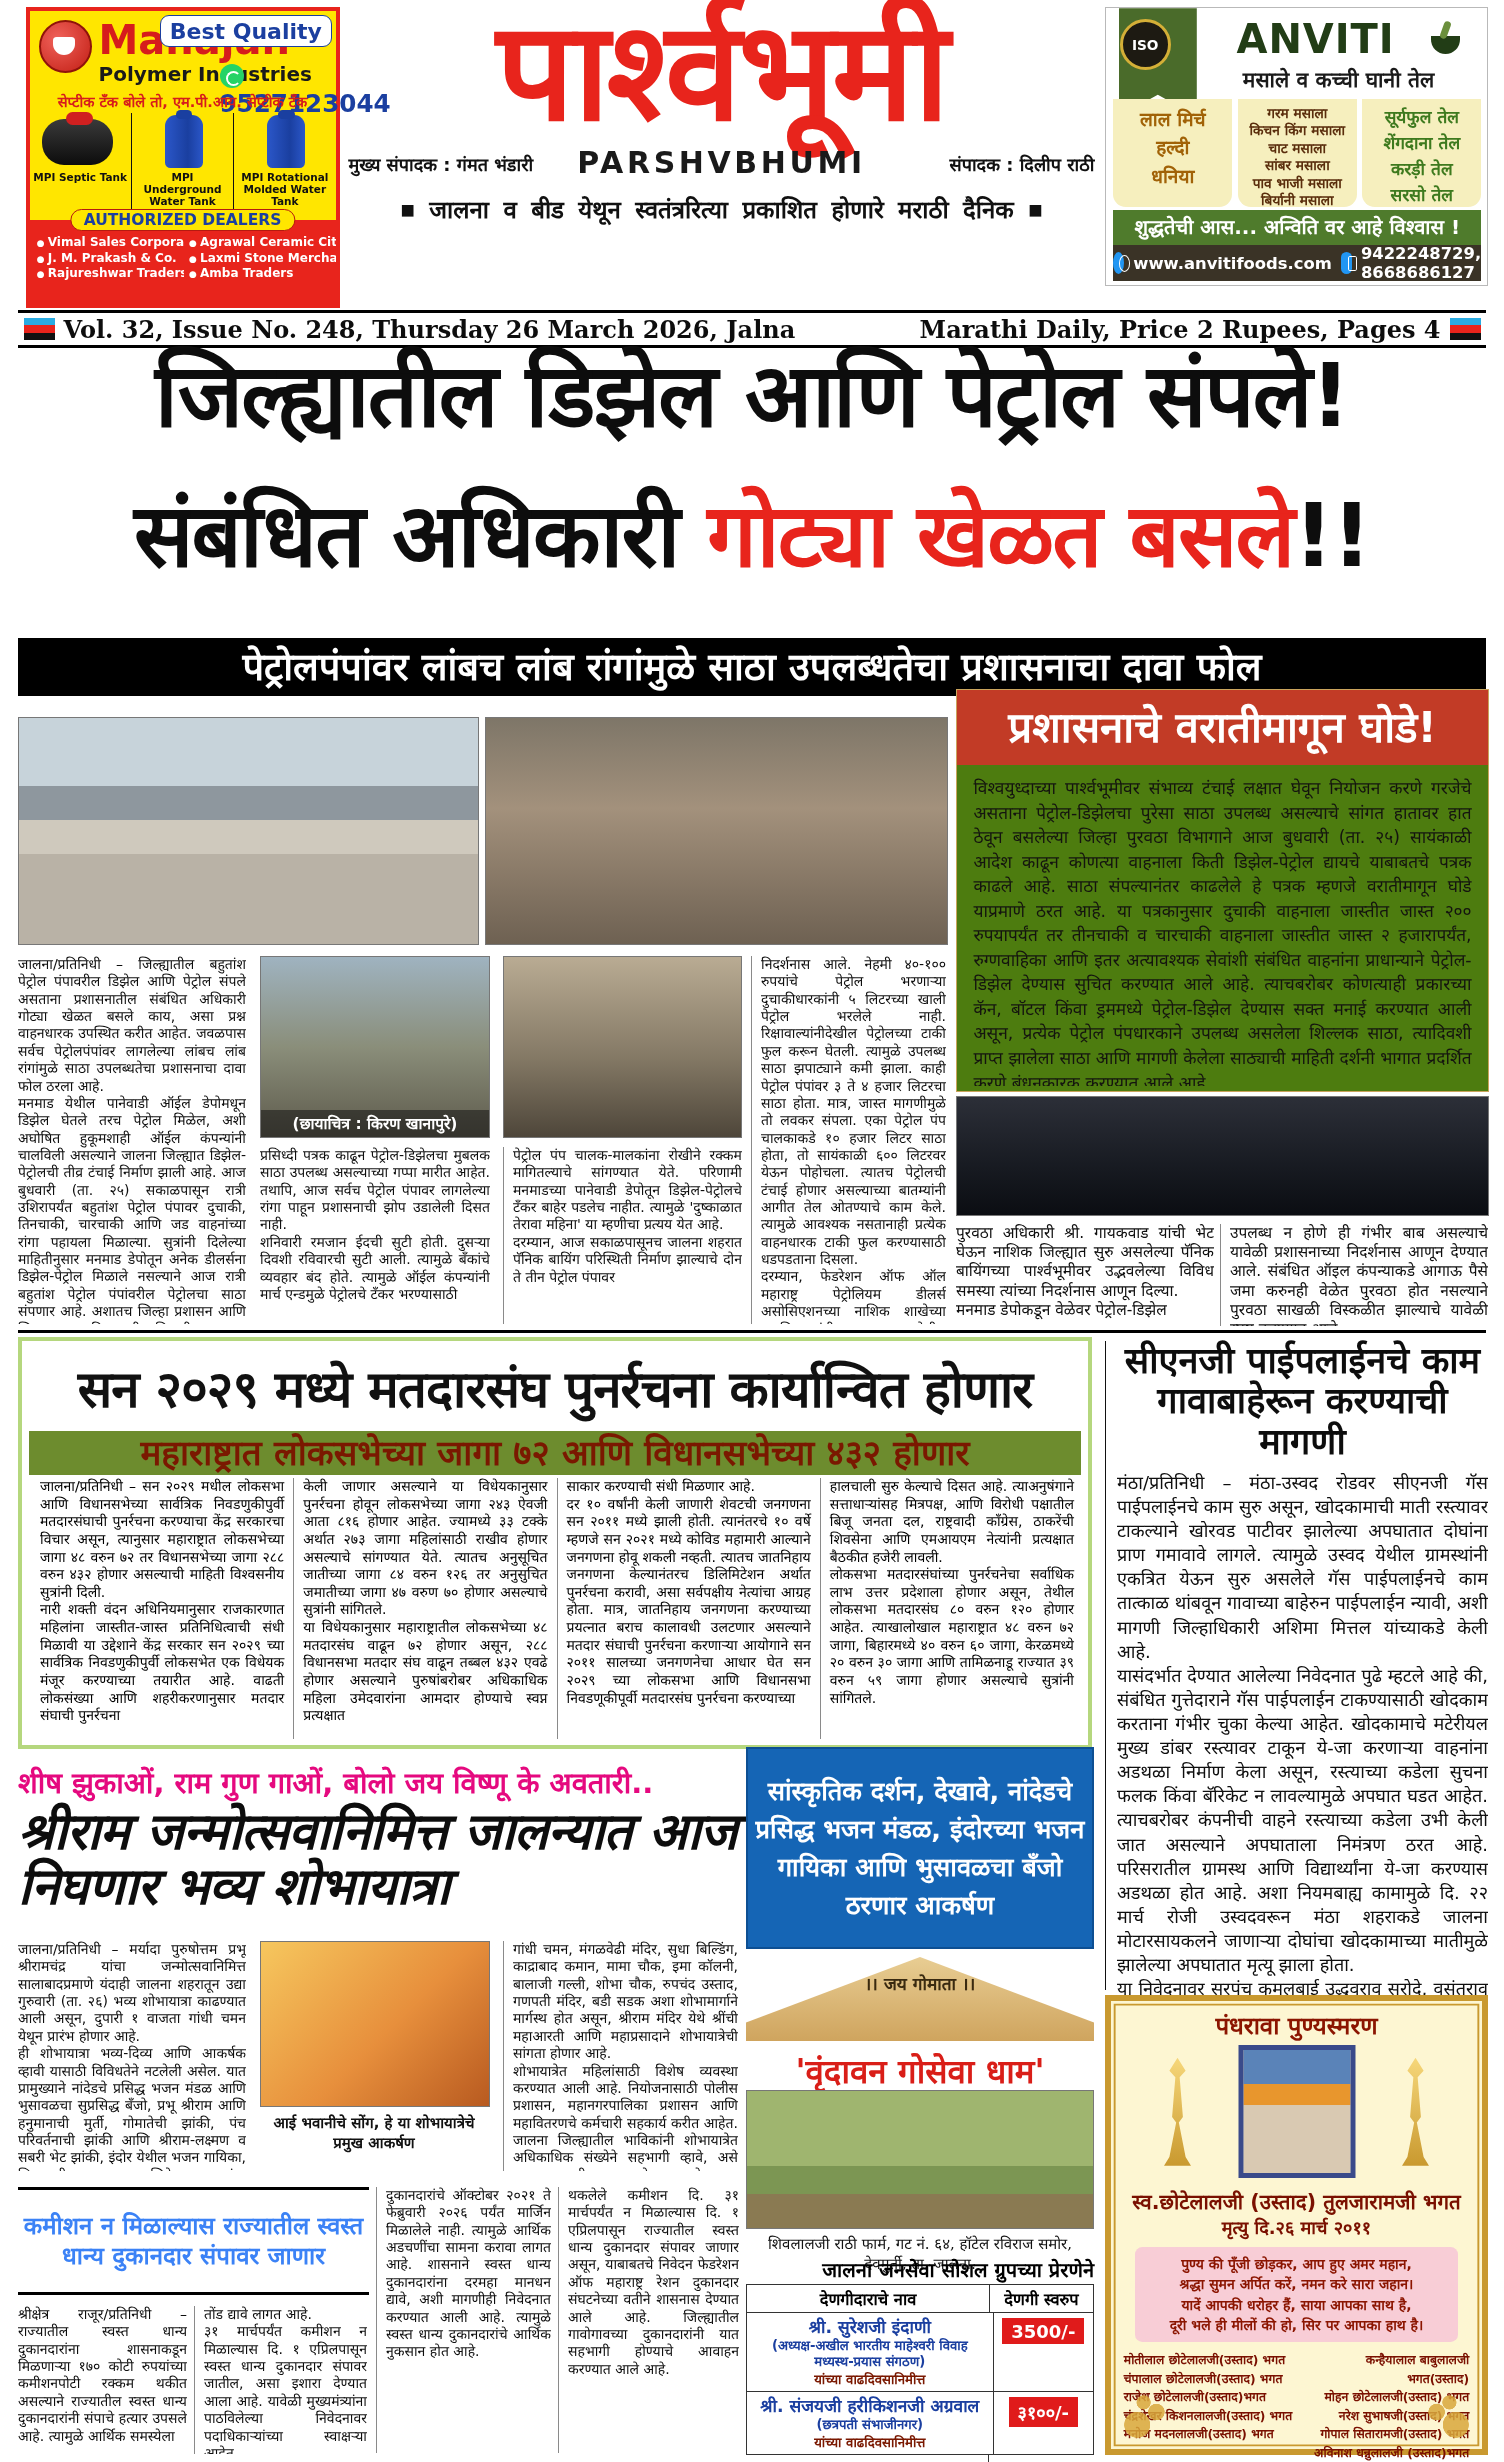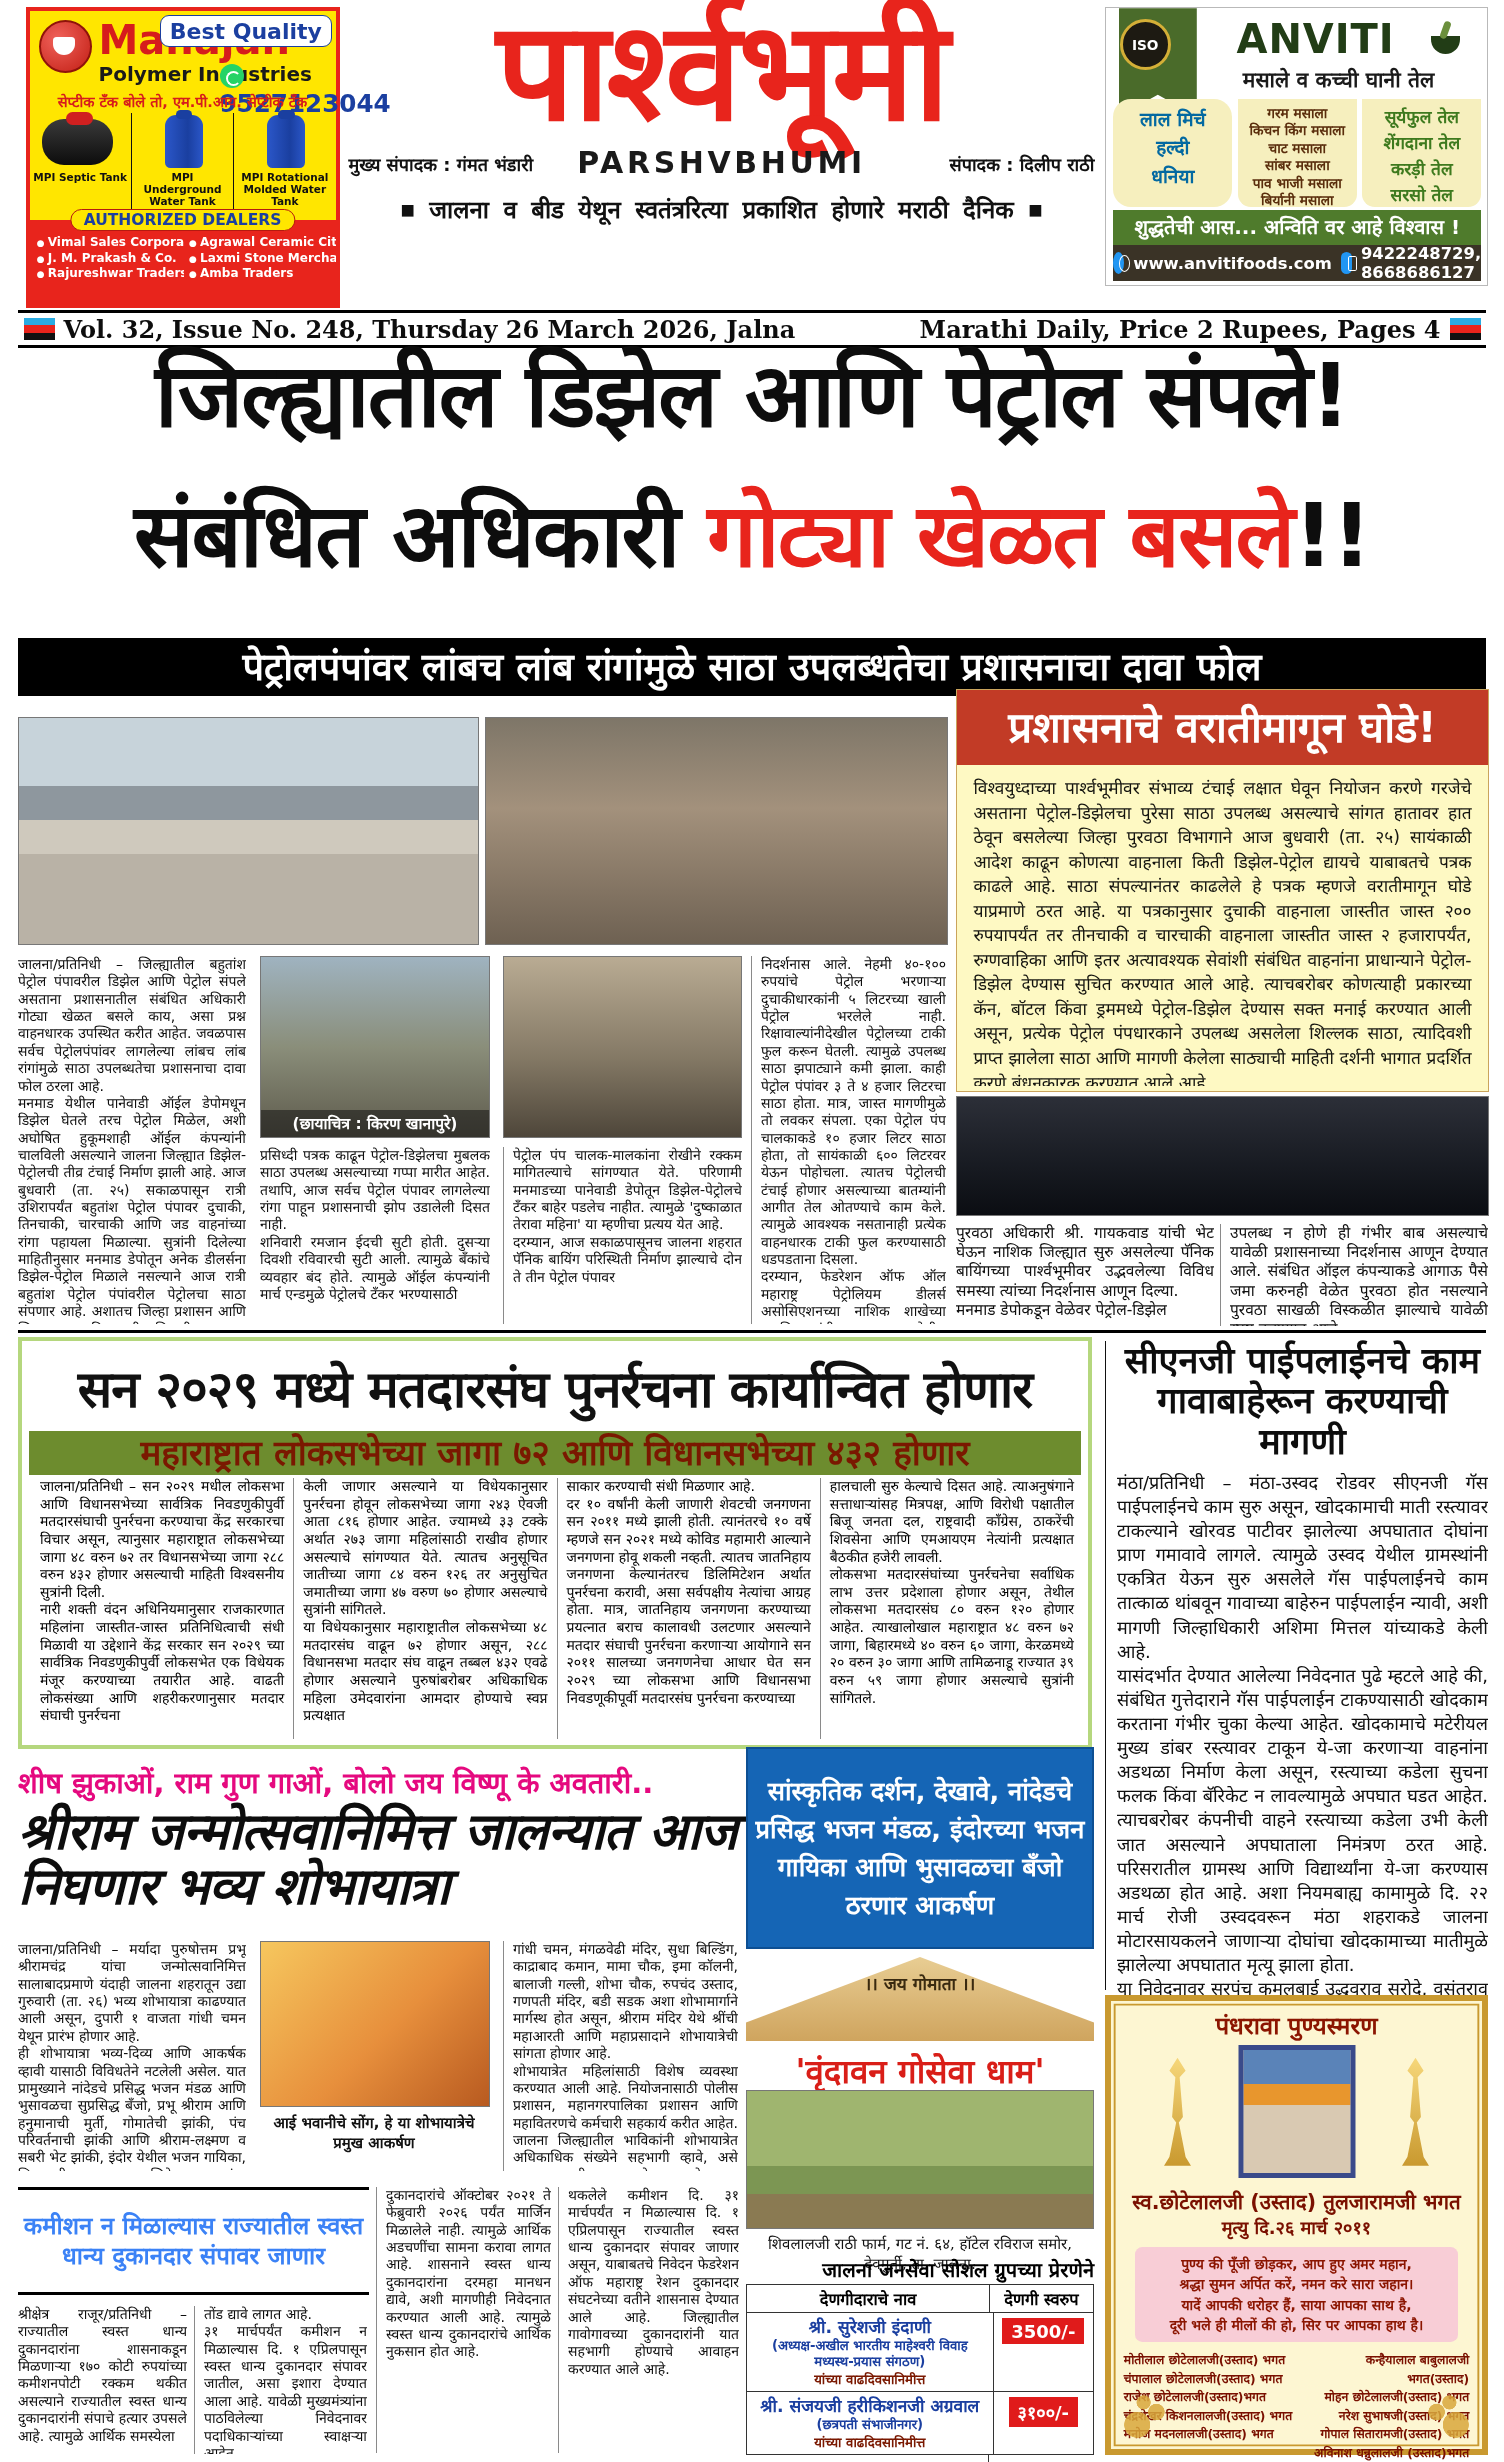--- a/index.html
+++ b/index.html
@@ -42,21 +42,21 @@
   .ad-anviti { position:absolute; left:1105px; top:7.3px; width:383px; height:279px; background:#fff; border:1.8px solid #b9b9b9; }
   .anv-ribbon { position:absolute; left:12.8px; top:0; width:78px; height:108px; background:#4a6b2a; clip-path:polygon(0 0,100% 0,100% 100%,50% 80%,0 100%); }
   .iso-badge { position:absolute; left:13.7px; top:11px; width:51px; height:51px; border-radius:50%; background:#1d1a12; border:3.6px solid #d4af37; color:#fff; font-weight:900; font-size:13.7px; display:flex; align-items:center; justify-content:center; }
   .anv-brand { position:absolute; left:100px; top:7.3px; width:219px; text-align:center; color:#223d16; font-weight:900; font-size:40px; letter-spacing:0.9px; }
   .mortar-icon { position:absolute; left:321px; top:12.8px; width:36px; height:36px; }
   .mortar-icon::before { content:""; position:absolute; left:3.6px; top:14.6px; width:29px; height:18px; background:#223d16; border-radius:0 0 14.6px 14.6px; }
   .mortar-icon::after { content:""; position:absolute; left:14.6px; top:0; width:7.3px; height:18px; background:#6b8f3c; border-radius:3.6px; transform:rotate(20deg); }
   .anv-sub { position:absolute; left:91px; top:57px; width:283px; text-align:center; color:#1a1a1a; font-weight:900; font-size:21px; }
   .anv-panels { position:absolute; left:7.3px; top:91px; width:368px; height:108px; display:flex; gap:5.5px; }
   .anv-panel { flex:1; background:#f6efbe; border-radius:0 0 12.8px 12.8px; text-align:center; padding-top:5.5px; font-weight:900; }
-  .anv-p1 { color:#0369a1; font-size:19px; line-height:1.5;border-radius:18px; }
+  .anv-p1 { color:#a16207; font-size:19px; line-height:1.5; }
   .anv-p2 { color:#5a2d0c; font-size:13.7px; line-height:1.28; }
   .anv-p3 { color:#3e7a1e; font-size:17.3px; line-height:1.5; }
   .anv-slogan { position:absolute; left:7.3px; top:202px; width:368px; height:35px; background:#4f7b2c; color:#fff; font-weight:900; font-size:20px; text-align:center; line-height:35px; }
   .anv-footer { position:absolute; left:7.3px; top:237px; width:368px; height:36px; background:#3a3326; color:#fff; display:flex; align-items:center; justify-content:center; gap:9px; font-weight:bold; font-size:16.4px; }
   .globe-icon, .mob-icon { display:inline-block; width:22px; height:22px; border-radius:50%; background:#2196f3; position:relative; }
   .globe-icon::after { content:""; position:absolute; left:5.5px; top:2.7px; width:9px; height:14.6px; border:1.8px solid #fff; border-radius:50%; }
   .mob-icon { border-radius:5.5px; }
   .mob-icon::after { content:""; position:absolute; left:7.3px; top:3.6px; width:7.3px; height:12.8px; border:1.8px solid #fff; border-radius:1.8px; }
 
   
@@ -82,21 +82,21 @@
   .ph-cows { background:linear-gradient(#9fb56f 0 55%, #7c9653 55% 75%, #8a7a52 75% 100%); }
   .ph-ram { background:linear-gradient(135deg,#f6c75e,#e78f3c 55%,#b85a20); }
   .ph-portrait { background:linear-gradient(#5a83b8 0 28%, #e8962d 28% 45%, #d9c9b2 45% 100%); border:5.5px solid #3a4a8a; }
   .ph-cap { position:absolute; left:0; bottom:0; width:100%; background:rgba(20,20,20,0.55); color:#fff; font-weight:bold; font-size:15.5px; text-align:center; padding:2.7px 0; }
 
   
   .bt { position:absolute; font-size:14px; line-height:1.24; text-align:justify; color:#0e0e0e; overflow:hidden; white-space:pre-line; }
   .vr { border-left:0.9px solid #8a8a8a; padding-left:9px; }
 
   
-  .admin-box { position:absolute; left:956px; top:689px; width:533px; height:403px; background:#fef9c3; border:0.9px solid #caa45c; }
+  .admin-box { position:absolute; left:956px; top:689px; width:533px; height:403px; background:#4d7c0f; border:0.9px solid #caa45c; }
   .admin-head { height:75px; background:#c23b26; color:#fff; font-weight:900; font-size:42px; text-align:center; line-height:75px; }
   .admin-body { padding:11px 16.4px; font-size:17.3px; line-height:1.42; text-align:justify; color:#14140f; white-space:pre-line; overflow:hidden; height:321px; }
 
   
   .section-rule { position:absolute; left:18px; top:1330px; width:1468px; height:2.7px; background:#000; }
   .dl-box { position:absolute; left:18px; top:1337px; width:1074px; height:412px; border:4.6px solid #b5d77e; background:#fff; }
   .dl-head { margin-top:11px; text-align:center; font-weight:900; font-size:51px; letter-spacing:-0.9px; color:#111; }
   .dl-bar { margin:9px 7.3px 0 7.3px; height:44px; background:#6d8c2e; color:#7a1800; font-weight:900; font-size:35px; text-align:center; line-height:44px; }
   .dl-cols { position:absolute; left:9px; top:137px; width:1052px; height:261px; display:flex; }
   .dl-col { flex:1; padding:0 9px; font-size:14px; line-height:1.26; text-align:justify; white-space:pre-line; overflow:hidden; border-right:0.9px solid #8a8a8a; }

